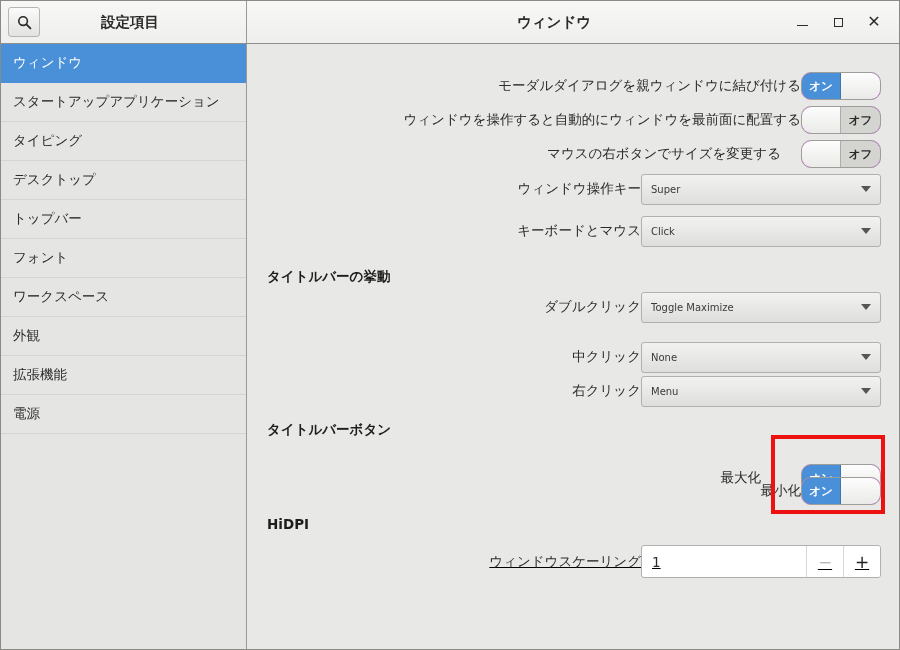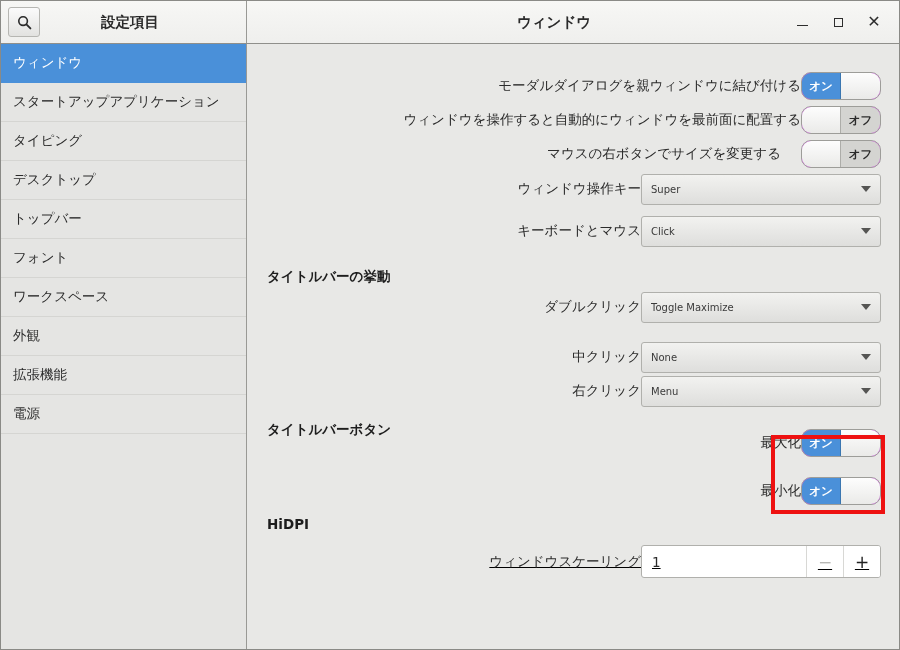--- a/index.html
+++ b/index.html
@@ -377,21 +377,21 @@
       <div class="row" style="top:334px;">
         <span class="row-label">右クリック</span>
         <div class="dropdown">
           <span class="dd-value">Menu</span>
           <span class="dd-arrow"></span>
         </div>
       </div>
 
       <div class="section-head" style="top:377px;">タイトルバーボタン</div>
 
-      <div class="row" style="top:386px;">
+      <div class="row" style="top:421px;gap:40px;">
         <span class="row-label">最大化</span>
         <div class="toggle on">
           <span class="half lbl">オン</span>
           <span class="half knob"></span>
         </div>
       </div>
 
       <div class="row" style="top:434px;">
         <span class="row-label">最小化</span>
         <div class="toggle on">

